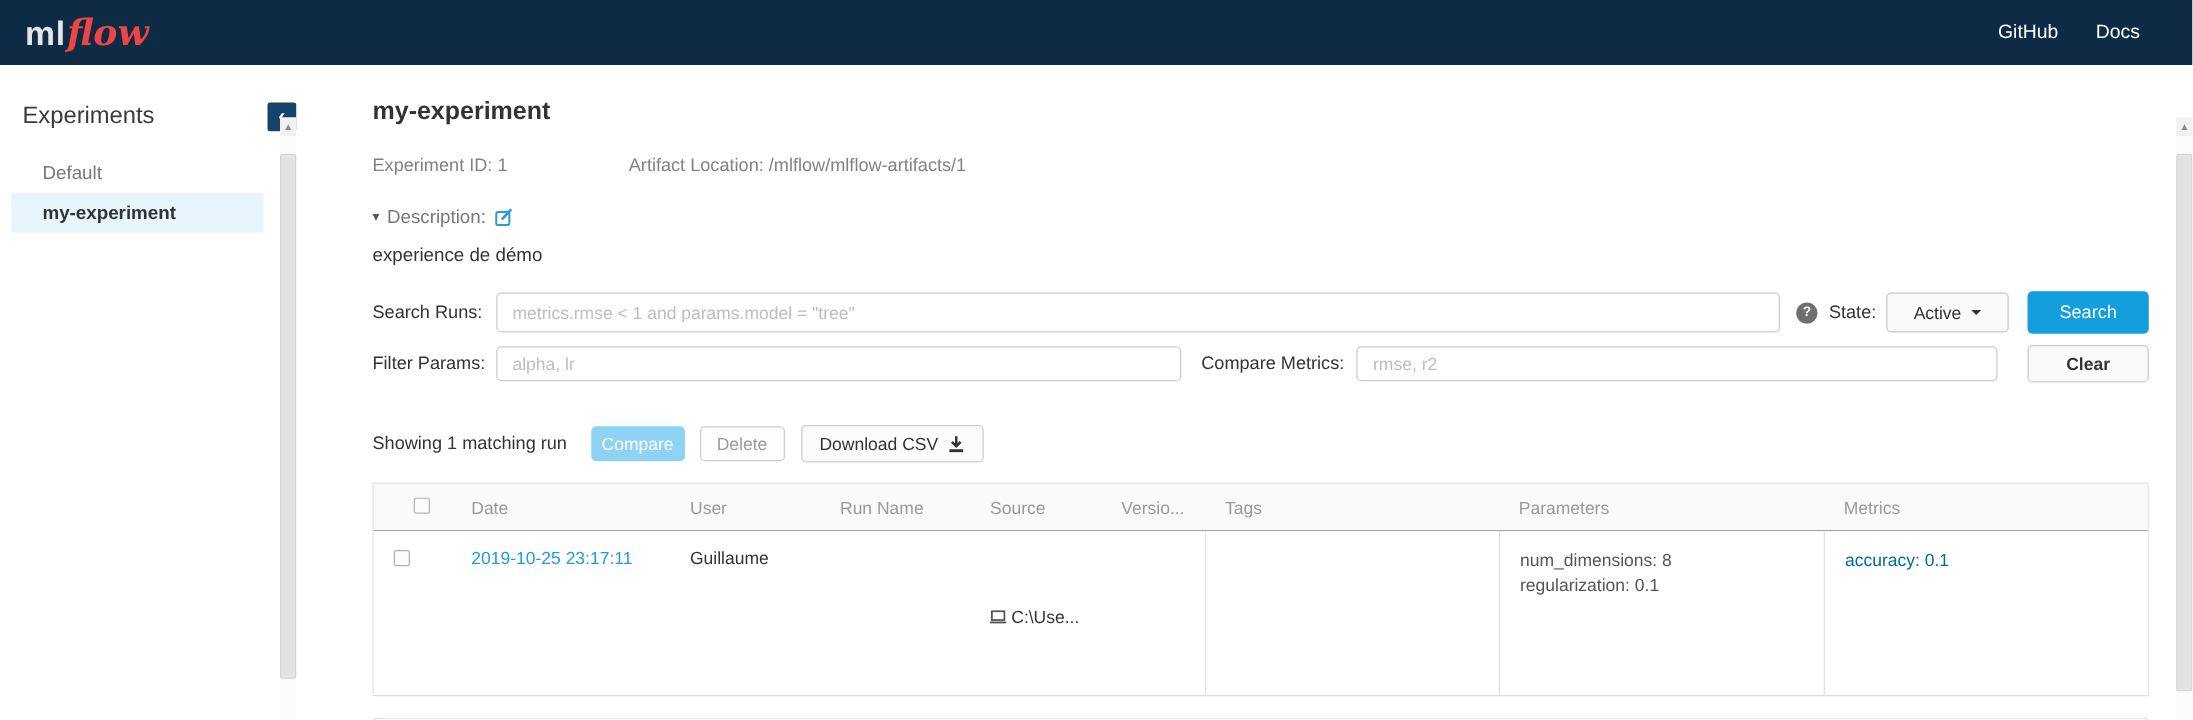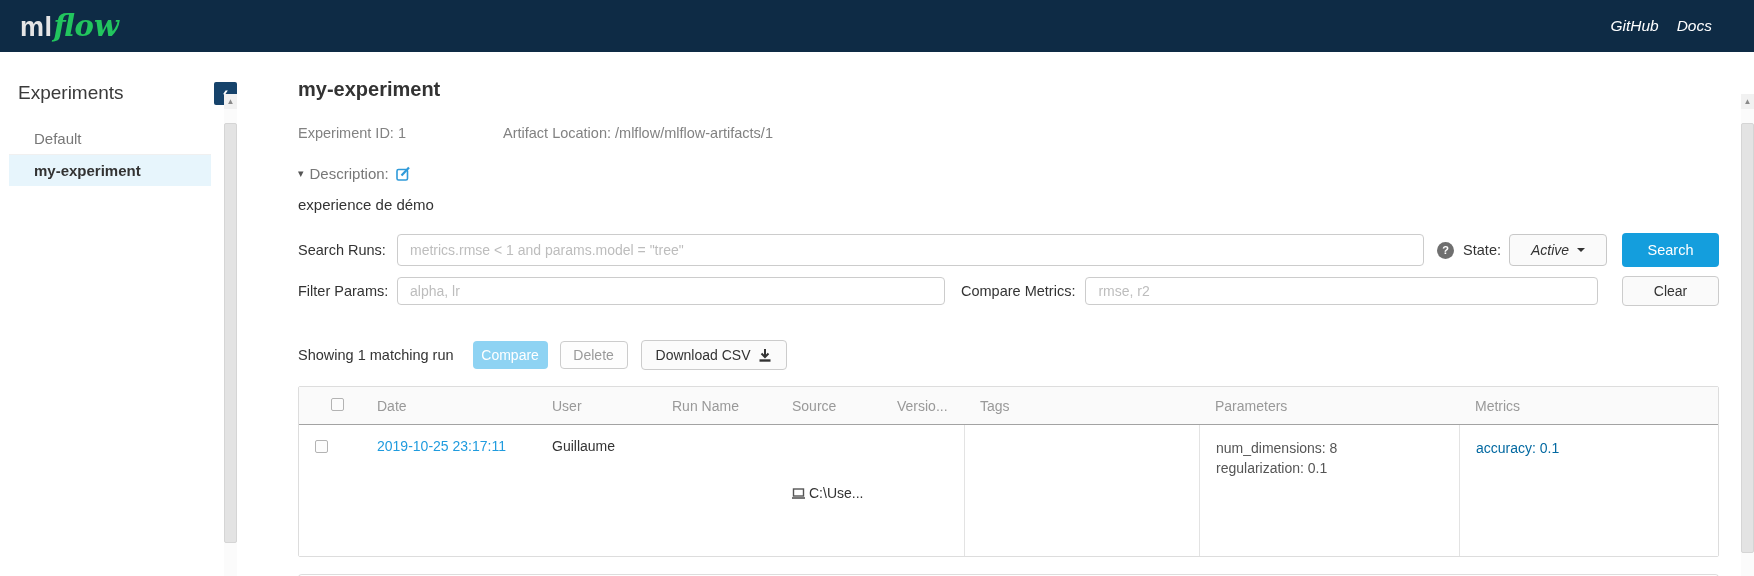--- a/index.html
+++ b/index.html
@@ -4,23 +4,23 @@
 <style>
   * { box-sizing: border-box; margin: 0; padding: 0; }
   html,body { width:1754px; height:576px; overflow:hidden; background:#fff;
     font-family:"Liberation Sans", sans-serif; color:#333; }
 
   
   .navbar { height:52px; background:#0e2b45; display:flex; align-items:center;
     justify-content:space-between; padding:0 42px 0 20px; }
   .logo { display:flex; align-items:baseline; cursor:pointer; }
   .logo-ml { color:#e5e5e5; font-size:27px; font-weight:bold; letter-spacing:0.5px; }
-  .logo-flow { color:#22c55e; font-size:29px; font-weight:bold; font-style:italic;
+  .logo-flow { color:#ef4444; font-size:29px; font-weight:bold; font-style:italic;
     font-family:"DejaVu Serif", serif; margin-left:1px; }
-  .nav-links { display:flex; gap:18px;font-style:italic; }
+  .nav-links { display:flex; gap:30px; }
   .nav-links a { color:#fff; font-size:15.5px; text-decoration:none; cursor:pointer; }
 
   
   .page { display:flex; height:524px; position:relative; }
 
   
   .sidebar { width:241px; flex:none; position:relative; padding-top:30px; }
   .sidebar-header { display:flex; align-items:flex-start; justify-content:space-between;
     padding:0 4px 0 18px; }
   .sidebar-title { font-size:19px; font-weight:400; color:#3a3a3a; }
@@ -60,27 +60,27 @@
   .search-input { flex:1; height:32px; }
   .params-input { width:548px; height:28px; }
   .metrics-input { flex:1; height:28px; }
   .help-icon { width:17px; height:17px; border-radius:50%; background:#6f6f6f; color:#fff;
     font-size:11px; font-weight:bold; display:flex; align-items:center; justify-content:center;
     margin-left:13px; flex:none; cursor:pointer; }
   .state-label { font-size:14.5px; color:#333; margin-left:9px; flex:none; }
   .btn { border:1px solid #ccc; border-radius:4px; background:#fafafa; font-size:14px;
     color:#333; cursor:pointer; font-family:"Liberation Sans",sans-serif; }
   .state-dd { margin-left:8px; width:98px; height:32px; flex:none; display:flex;
-    align-items:center; justify-content:center; border-color:#c8c8c8;font-style:italic; }
+    align-items:center; justify-content:center; border-color:#c8c8c8; }
   .dd-caret { width:0; height:0; border-left:4px solid transparent; border-right:4px solid transparent;
     border-top:4px solid #333; margin-left:8px; }
   .search-btn { margin-left:15px; width:97px; height:34px; flex:none; background:#149edd;
     border:none; border-radius:4px; color:#fff; font-size:14.5px; cursor:pointer; }
   .filter-row { margin-top:9px; display:flex; align-items:center; width:1421px; }
-  .clear-btn { margin-left:24px; width:97px; height:30px; flex:none; }
+  .clear-btn { margin-left:24px; width:97px; height:30px; flex:none;font-weight:bold; }
 
   
   .actions-row { margin-top:34px; display:flex; align-items:center; }
   .showing-text { font-size:14.5px; color:#333; }
   .compare-btn { margin-left:19px; width:75px; height:28px; background:#8ed3f3; border:none;
     border-radius:4px; color:#fff; font-size:14px; cursor:pointer; }
   .delete-btn { margin-left:12px; width:68px; height:28px; color:#9a9a9a; background:#fdfdfd; }
   .download-btn { margin-left:13px; height:30px; padding:0 14px; display:flex; align-items:center;
     gap:7px; background:#fbfbfb; }
 

